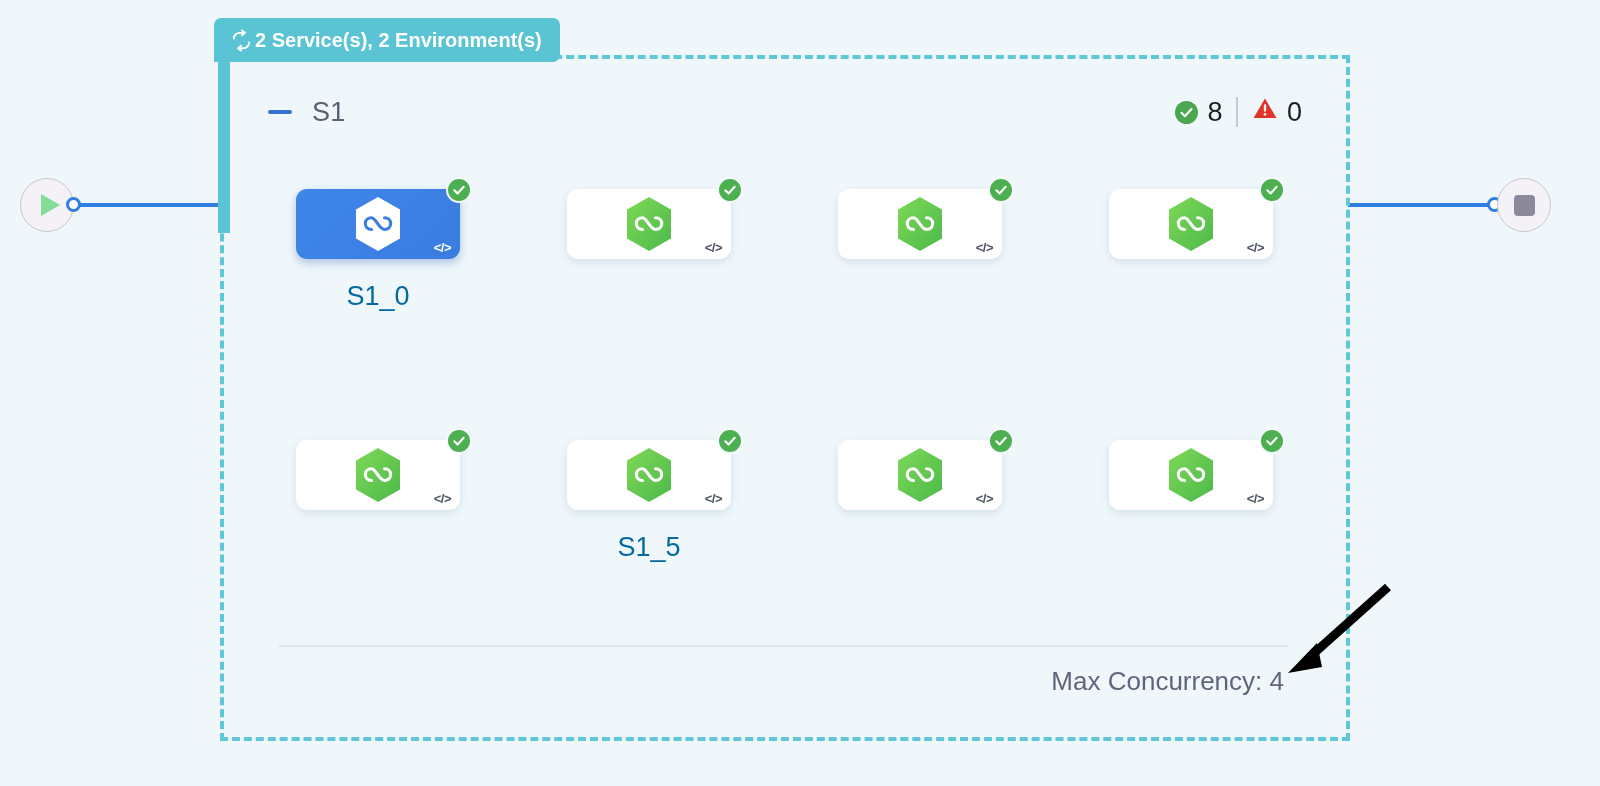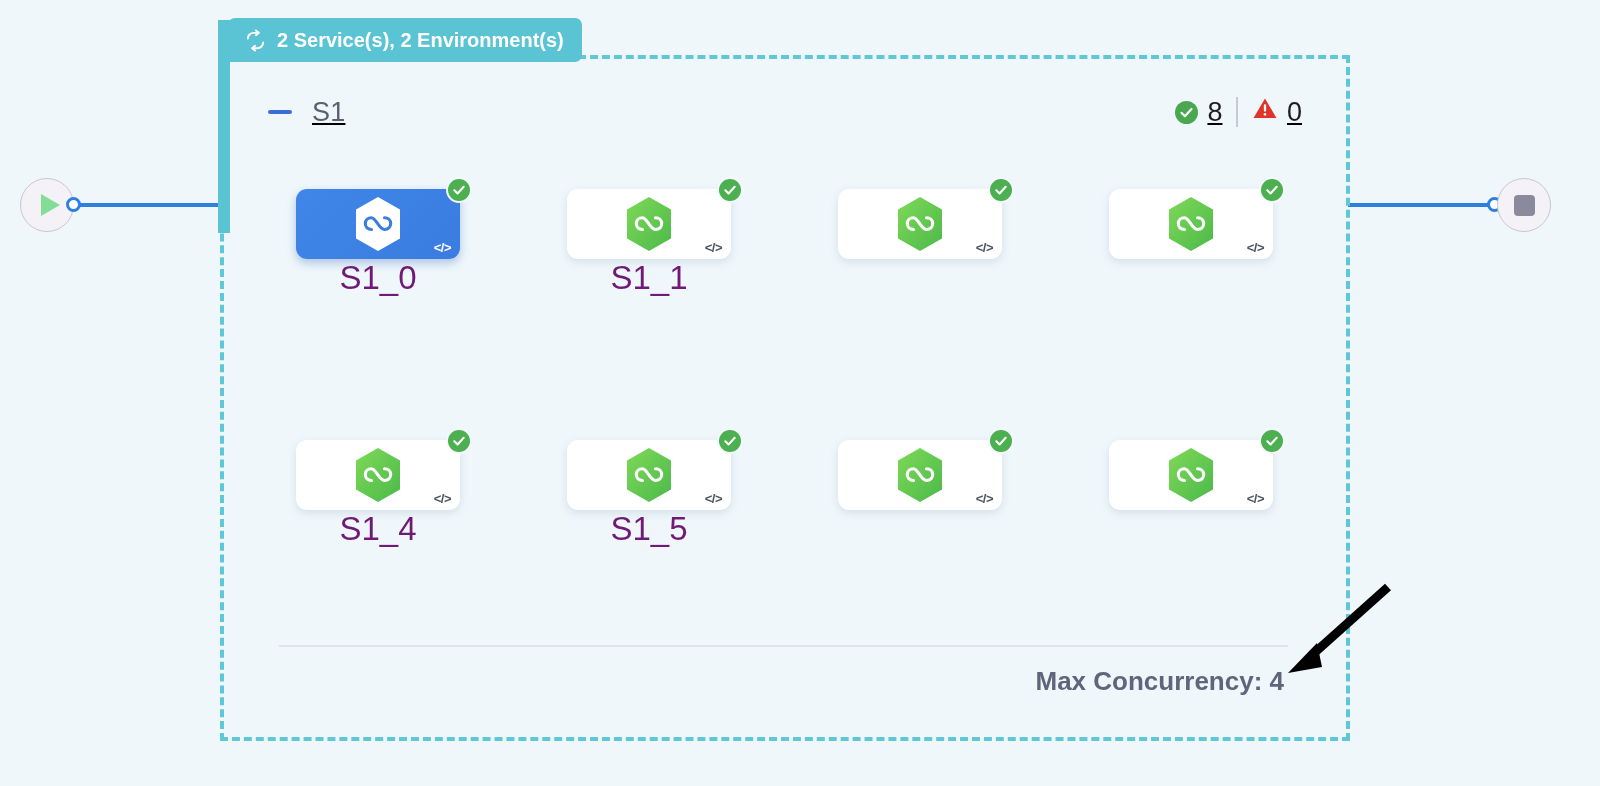--- a/index.html
+++ b/index.html
@@ -83,46 +83,45 @@
   #loop-left-bar {
     position: absolute;
     left: 218px;
     top: 20px;
     width: 12px;
     height: 213px;
     background: #5ac4d4;
   }
   #loop-badge {
     position: absolute;
-    left: 228px;
+    left: 214px;
     top: 18px;
     height: 44px;
     background: #5ac4d4;
     border-radius: 7px 7px 7px 0;
     display: flex;
     align-items: center;
-    gap: 10px;
+    gap: 2px;
     padding: 0 18px 0 16px;
     color: #ffffff;
     font-size: 20px;
     font-weight: 600;
     white-space: nowrap;
   }
   #loop-badge .loop-icon { display: flex; align-items: center; }
 
   
   #service-header {
     position: absolute;
     left: 268px;
     top: 92px;
     width: 1034px;
     height: 40px;
     display: flex;
     align-items: center;
-    text-decoration: underline;
   }
   #collapse-toggle {
     width: 24px; height: 4px;
     background: #3b6fd4;
     border-radius: 2px;
     margin-right: 20px;
     cursor: pointer;
   }
   #service-name {
     font-size: 27px;
@@ -183,42 +182,43 @@
     position: absolute;
     right: -12px; top: -12px;
     width: 26px; height: 26px;
     border-radius: 50%;
     background: #4caf50;
     border: 2.5px solid #f3f9fc;
     box-sizing: border-box;
     display: flex; align-items: center; justify-content: center;
   }
   .card-label {
+    margin-top: 22px;
     text-align: center;
-    font-size: 33px;
-    color: #701a75;
+    font-size: 27px;
+    color: #0369a1;
   }
 
   
   #footer-divider {
     position: absolute;
     left: 279px;
     top: 645px;
     width: 1009px;
     height: 1.5px;
     background: #dfe3ec;
   }
   #max-concurrency {
     position: absolute;
     left: 279px;
     top: 666px;
     width: 1005px;
     text-align: right;
     font-size: 26px;
-    font-weight: bold;
+    font-weight: normal;
     color: #5f667c;
   }
 
   
   #annotation-arrow {
     position: absolute;
     left: 1270px;
     top: 575px;
     pointer-events: none;
   }
@@ -314,21 +314,20 @@
           <path d="M20.5 34.5 c-3.6 0 -6.2 -2.6 -6.2 -5.9 c0 -3.3 2.6 -5.9 6.2 -5.9 c4.6 0 7.4 11.8 13 11.8 c3.6 0 6.2 -2.6 6.2 -5.9 c0 -3.3 -2.6 -5.9 -6.2 -5.9" fill="none" stroke="#ffffff" stroke-width="3.1" stroke-linecap="round"></path>
         </svg>
       </span>
       <span class="code-glyph">&lt;/&gt;</span>
       <span class="check-badge">
         <svg width="14" height="14" viewBox="0 0 24 24" fill="none" stroke="#ffffff" stroke-width="3.6" stroke-linecap="round" stroke-linejoin="round">
           <polyline points="4,12.5 9.5,18 20,6.5"></polyline>
         </svg>
       </span>
     </div>
-    <div class="card-label">S1_1</div>
   </div>
 
   <div class="card-wrap" style="left: 838px; top: 189px;">
     <div class="card">
       <span>
         <svg class="hex" width="54" height="58" viewBox="0 0 54 58">
           <defs>
               <linearGradient id="g2" x1="0" y1="0" x2="1" y2="1">
             <stop offset="0%" stop-color="#7ed957"></stop>
                 <stop offset="100%" stop-color="#4cb94a"></stop>
@@ -384,21 +383,20 @@
           <path d="M20.5 34.5 c-3.6 0 -6.2 -2.6 -6.2 -5.9 c0 -3.3 2.6 -5.9 6.2 -5.9 c4.6 0 7.4 11.8 13 11.8 c3.6 0 6.2 -2.6 6.2 -5.9 c0 -3.3 -2.6 -5.9 -6.2 -5.9" fill="none" stroke="#ffffff" stroke-width="3.1" stroke-linecap="round"></path>
         </svg>
       </span>
       <span class="code-glyph">&lt;/&gt;</span>
       <span class="check-badge">
         <svg width="14" height="14" viewBox="0 0 24 24" fill="none" stroke="#ffffff" stroke-width="3.6" stroke-linecap="round" stroke-linejoin="round">
           <polyline points="4,12.5 9.5,18 20,6.5"></polyline>
         </svg>
       </span>
     </div>
-    <div class="card-label">S1_4</div>
   </div>
 
   <div class="card-wrap" style="left: 567px; top: 440px;">
     <div class="card">
       <span>
         <svg class="hex" width="54" height="58" viewBox="0 0 54 58">
           <defs>
               <linearGradient id="g5" x1="0" y1="0" x2="1" y2="1">
             <stop offset="0%" stop-color="#7ed957"></stop>
                 <stop offset="100%" stop-color="#4cb94a"></stop>

